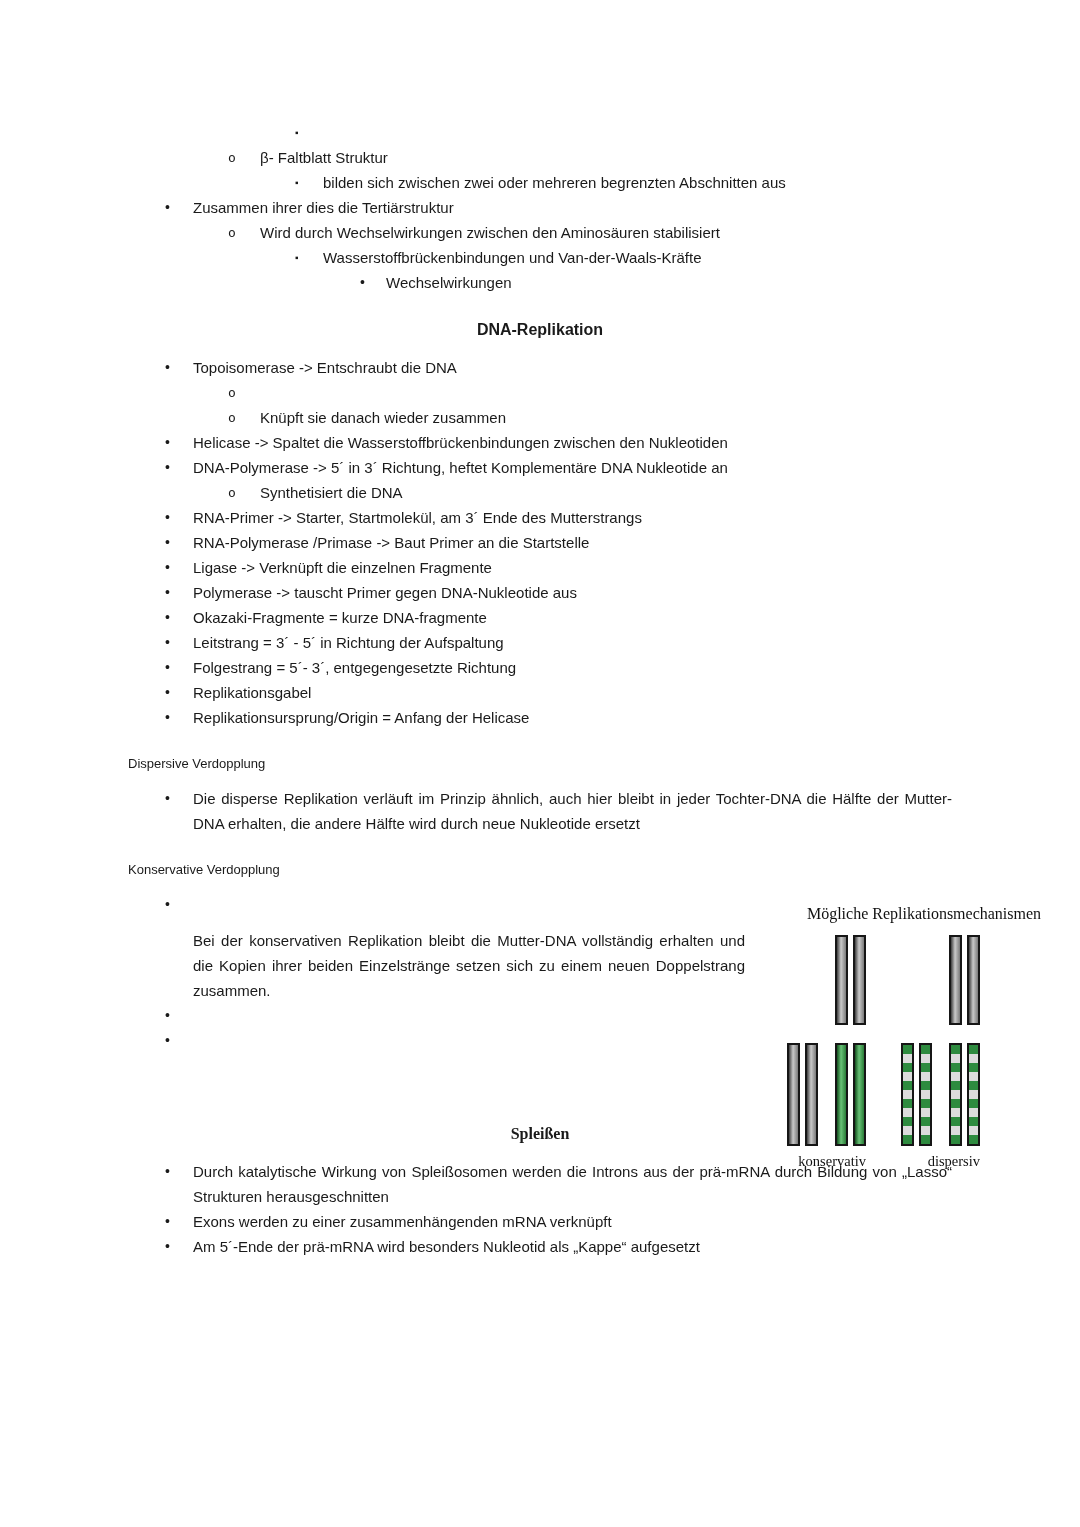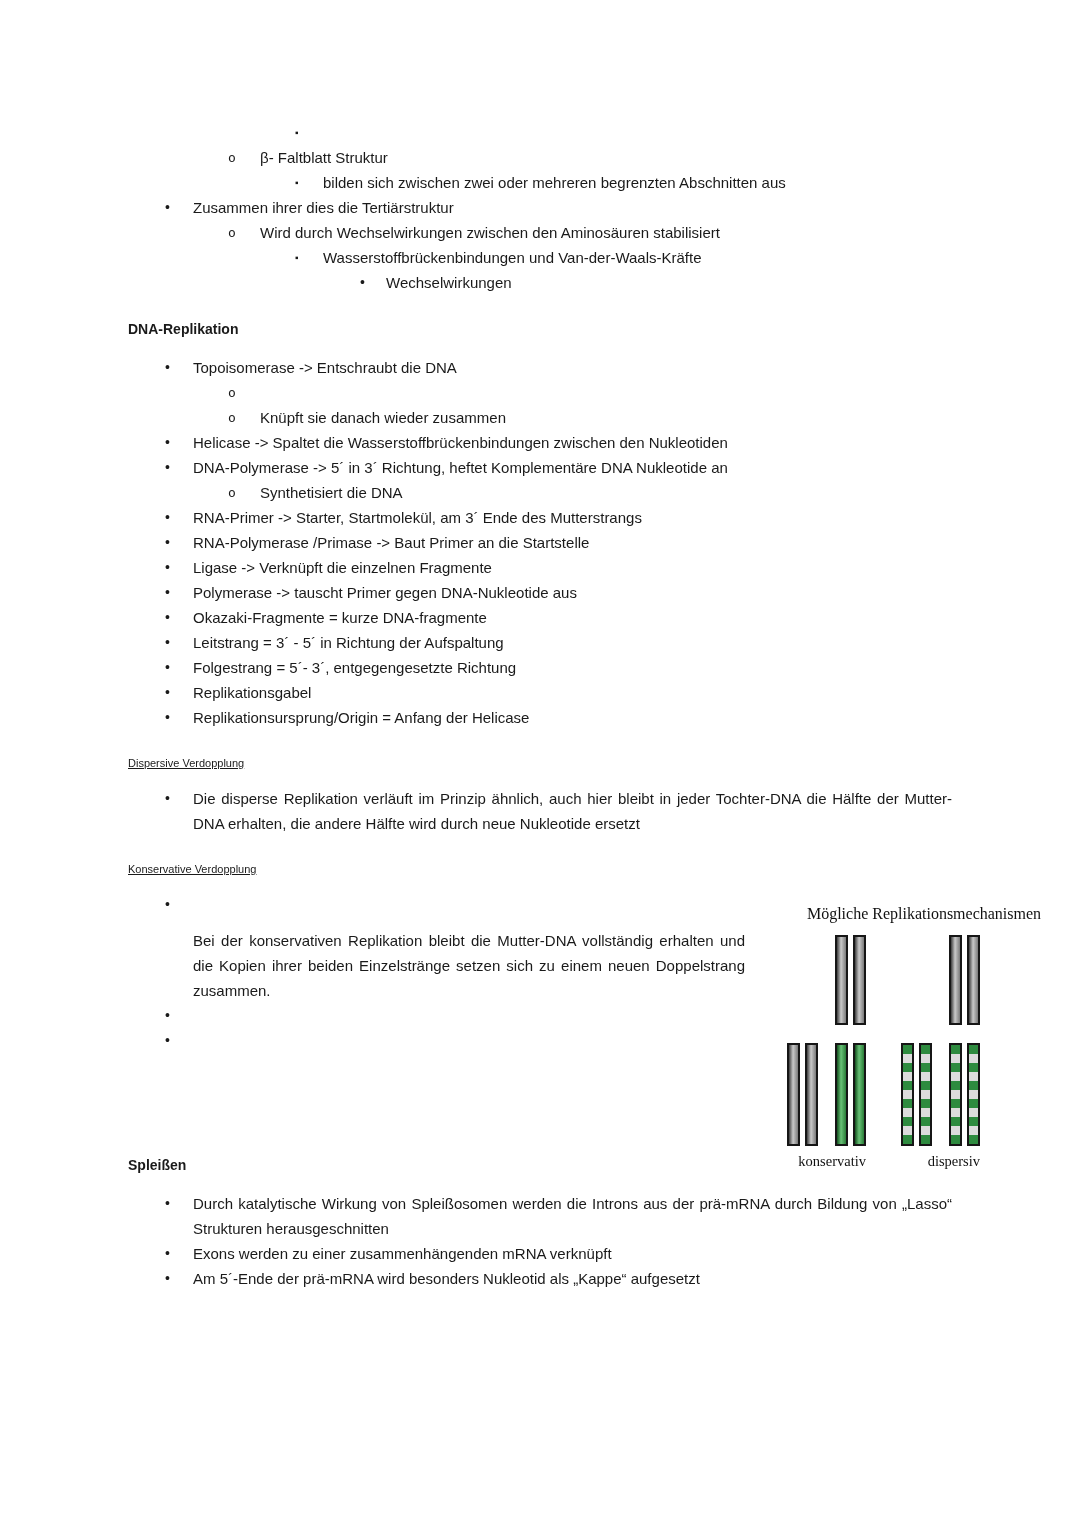--- a/index.html
+++ b/index.html
@@ -29,27 +29,27 @@
   .li .bullet { flex: none; line-height: 25px; }
   .li .txt { flex: 1 1 auto; }
   .li.justify .txt { text-align: justify; }
   .li.narrow .txt { flex: none; width: 552px; margin-top: 36px; }
   .l1 { padding-left: 37px; }  .l1 .bullet { width: 28px; font-size: 14px; }
   .l2 { padding-left: 100px; } .l2 .bullet { width: 32px; font-family: "DejaVu Sans Mono", monospace; font-size: 13px; }
   .l3 { padding-left: 167px; } .l3 .bullet { width: 28px; font-size: 10px; line-height: 25px; }
   .l4 { padding-left: 232px; } .l4 .bullet { width: 26px; font-size: 14px; }
   .heading {
     font-weight: 700;
-    font-size: 14px;
+    font-size: 16px;
     margin: 22px 0 13px 0;
     line-height: 25px;
+    text-align: center;
   }
   .subheading {
-    font-size: 11px;
-    text-decoration: underline;
+    font-size: 13px;
     margin: 21px 0 10px 0;
     line-height: 25px;
   }
   
   .figure {
     position: absolute;
     top: 905px;
     left: 752px;
     width: 344px;
     font-family: "Liberation Serif", serif;
@@ -191,21 +191,21 @@
         <span class="bullet">•</span>
         <span class="txt">Bei der konservativen Replikation bleibt die Mutter-DNA vollständig erhalten und die Kopien ihrer beiden Einzelstränge setzen sich zu einem neuen Doppelstrang zusammen.</span>
       </div>
       <div class="li l1">
         <span class="bullet">•</span>
         <span class="txt"></span>
       </div>
       <div class="li l1 justify narrow">
         <span class="bullet">•</span>
       </div>
-      <div class="heading" style="margin-top: 100px;">Spleißen</div>
+      <div class="heading" style="margin-top: 68px; font-family: Liberation Serif, serif;">Spleißen</div>
       <div class="li l1 justify">
         <span class="bullet">•</span>
         <span class="txt">Durch katalytische Wirkung von Spleißosomen werden die Introns aus der prä-mRNA durch Bildung von „Lasso“ Strukturen herausgeschnitten</span>
       </div>
       <div class="li l1">
         <span class="bullet">•</span>
         <span class="txt">Exons werden zu einer zusammenhängenden mRNA verknüpft</span>
       </div>
       <div class="li l1">
         <span class="bullet">•</span>

